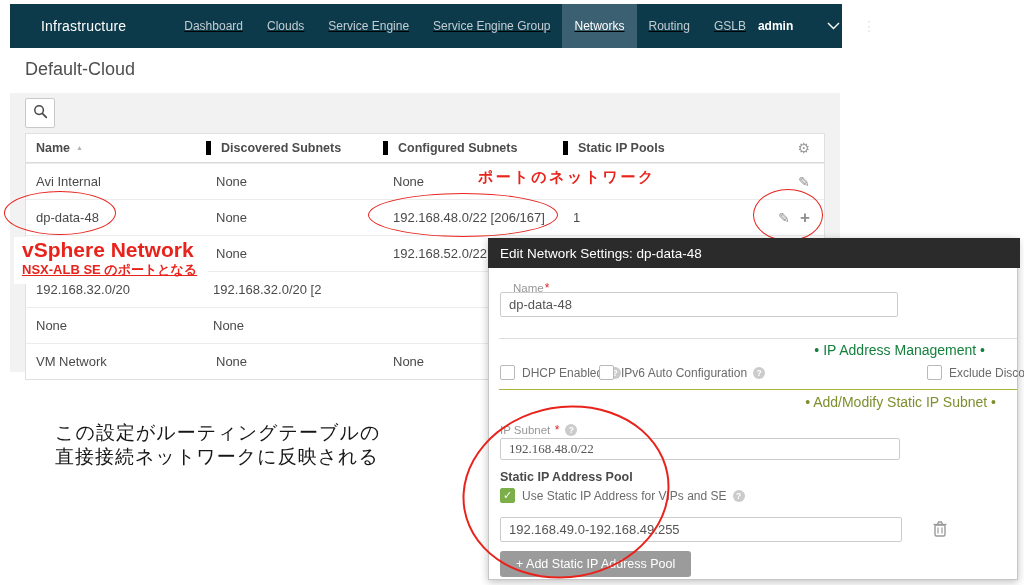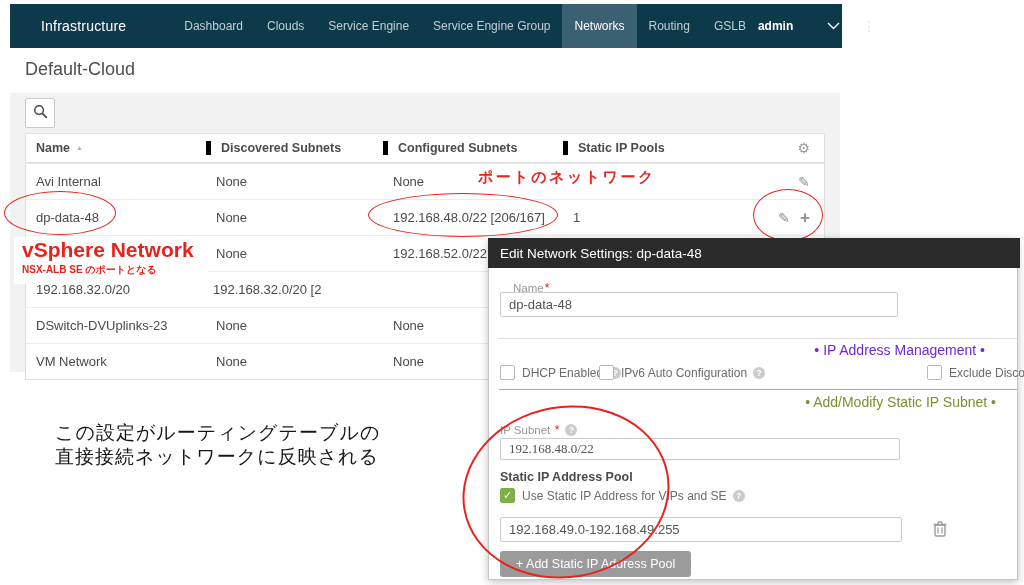--- a/index.html
+++ b/index.html
@@ -5,21 +5,21 @@
   html,body{margin:0;padding:0;background:#fff;}
   #screen{position:relative;width:1024px;height:585px;overflow:hidden;background:#fff;
     font-family:"Liberation Sans","DejaVu Sans",sans-serif;-webkit-font-smoothing:antialiased;}
 
   
   .navbar{position:absolute;left:10px;top:4px;width:832px;height:44px;background:#0d3a4b;
     display:flex;align-items:center;padding:0 14px 0 18px;box-sizing:border-box;}
   .hamburger{width:16px;height:12px;display:flex;flex-direction:column;justify-content:space-between;cursor:pointer;}
   .hamburger i{display:block;height:2px;background:#fff;border-radius:1px;}
   .nav-title{color:#fff;font-size:14px;margin-left:13px;letter-spacing:.2px;}
-  .nav-menu{display:flex;height:100%;margin-left:46px;align-items:stretch;}
+  .nav-menu{display:flex;height:100%;margin-left:46px;align-items:stretch;text-decoration:underline;}
   .nav-item{display:flex;align-items:center;padding:0 12px;font-size:12px;color:#c3ced3;cursor:pointer;white-space:nowrap;}
   .nav-item.selected{background:#3a6072;color:#fff;}
   .nav-right{margin-left:auto;display:flex;align-items:center;}
   .nav-user{color:#fff;font-size:12px;font-weight:bold;}
   .nav-chevron{margin-left:34px;display:flex;align-items:center;cursor:pointer;}
   .nav-kebab{margin-left:22px;color:#dfe7ea;font-size:14px;line-height:1;cursor:pointer;}
   .nav-logo{margin-left:18px;cursor:pointer;display:flex;align-items:center;}
 
   
   .page-heading{position:absolute;left:25px;top:59px;font-size:18px;color:#4f4f4f;}
@@ -55,21 +55,21 @@
   .dialog{position:absolute;left:488px;top:238px;width:530px;height:342px;z-index:10;
     background:#fff;border:1px solid #c6c6c6;box-sizing:border-box;box-shadow:0 2px 8px rgba(0,0,0,.25);}
   .dialog-header{position:absolute;left:-1px;top:-1px;width:532px;height:30px;background:#2b2b2b;color:#fff;
     font-size:13.5px;display:flex;align-items:center;padding-left:12px;box-sizing:border-box;}
   .fld-label{position:absolute;font-size:11.5px;color:#979797;}
   .req{color:#e02020;font-size:12px;margin-left:1px;}
   .txt-input{position:absolute;border:1px solid #ccc;border-radius:2px;font-size:13px;color:#555;
     padding:0 8px;box-sizing:border-box;background:#fff;font-family:"Liberation Sans",sans-serif;}
   .divider{position:absolute;left:10px;right:0;height:1px;background:#ddd;}
   .divider.olive{background:#a9b53e;}
-  .section-label{position:absolute;font-size:14px;color:#6d28d9;}
+  .section-label{position:absolute;font-size:14px;color:#15803d;}
   .section-label.olive{color:#7d8f2f;}
   .cb-group{position:absolute;display:flex;align-items:center;font-size:12px;color:#6b6b6b;white-space:nowrap;}
   .cb{width:15px;height:15px;border:1px solid #b9b9b9;border-radius:2px;background:#fff;box-sizing:border-box;
     margin-right:7px;flex:0 0 auto;cursor:pointer;display:flex;align-items:center;justify-content:center;}
   .cb.checked{background:#7caf49;border-color:#7caf49;color:#fff;font-size:11px;font-weight:bold;}
   .info{width:12px;height:12px;border-radius:50%;background:#cbcbcb;color:#fff;font-size:8.5px;font-weight:bold;
     display:inline-flex;align-items:center;justify-content:center;margin-left:6px;flex:0 0 auto;}
   .bold-label{position:absolute;font-size:12.5px;font-weight:bold;color:#4a4a4a;}
   .gray-btn{position:absolute;background:#9b9b9b;color:#fff;border:none;border-radius:3px;font-size:12.5px;
     height:26px;padding:0 16px;cursor:pointer;font-family:"Liberation Sans",sans-serif;}
@@ -166,21 +166,20 @@
       </div>
 
       <div class="trow">
         <div class="tc c-disc">192.168.32.0/20</div>
         <div class="tc c-conf">192.168.32.0/20 [2</div>
         <div class="tc c-pool"></div>
         <div class="tc c-icons"></div>
       </div>
 
       <div class="trow">
-        <div class="tc c-name">DSwitch-DVUplinks-23</div>
         <div class="tc c-disc">None</div>
         <div class="tc c-conf">None</div>
         <div class="tc c-pool"></div>
         <div class="tc c-icons"></div>
       </div>
 
       <div class="trow">
         <div class="tc c-name">VM Network</div>
         <div class="tc c-disc">None</div>
         <div class="tc c-conf">None</div>
@@ -189,21 +188,21 @@
       </div>
     </div>
   </div>
 
   <div class="annot red-ellipse" style="left:4px;top:191px;width:110px;height:42px;"></div>
   <div class="annot red-ellipse" style="left:368px;top:193px;width:188px;height:42px;"></div>
   <div class="annot red-ellipse" style="left:753px;top:189px;width:68px;height:50px;"></div>
   <div class="annot red-text" style="left:478px;top:168px;font-size:15px;letter-spacing:2.5px;">ポートのネットワーク</div>
   <div class="annot" style="left:14px;top:237px;width:194px;height:47px;background:#fff;">
     <div class="red-text" style="margin:3px 0 0 8px;font-size:21px;line-height:20px;">vSphere Network</div>
-    <div class="red-text" style="margin:0 0 0 8px;font-size:10px;line-height:20px;">NSX-ALB SE のポートとなる</div>
+    <div class="red-text" style="margin:0 0 0 8px;font-size:13px;line-height:20px;text-decoration:underline;">NSX-ALB SE のポートとなる</div>
   </div>
   <div class="annot jp-note" style="left:55px;top:421px;">
     <div>この設定がルーティングテーブルの</div>
     <div>直接接続ネットワークに反映される</div>
   </div>
 
   <div class="dialog">
     <div class="dialog-header">Edit Network Settings: dp-data-48</div>
 
     <div class="fld-label" style="left:24px;top:42px;">

